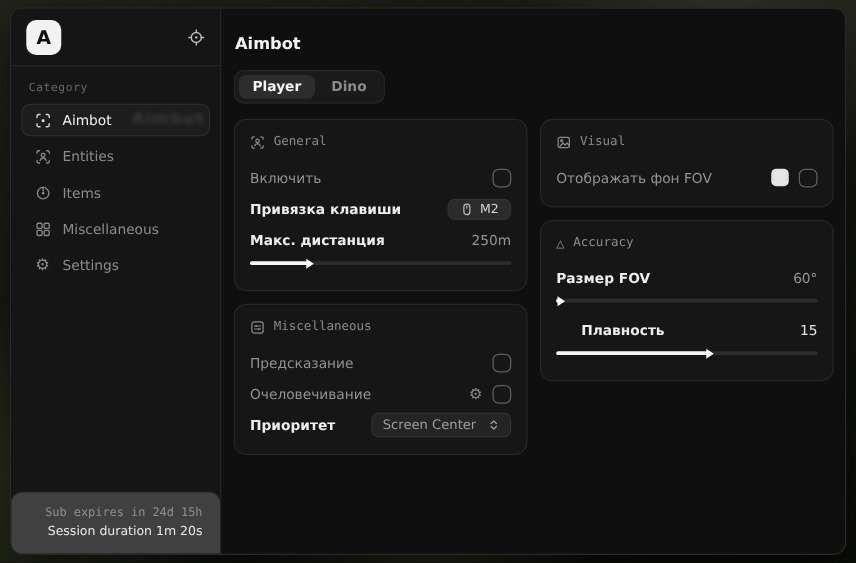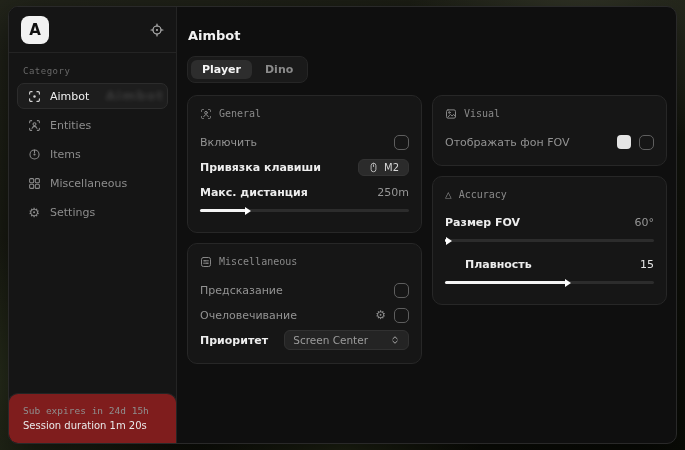--- a/index.html
+++ b/index.html
@@ -33,21 +33,21 @@
     padding:0 9px; color:#8d8d8d; font-size:11px; border:1px solid transparent;
     position:relative; overflow:hidden; cursor:pointer; }
   .nav-item .nv-ico { display:flex; color:#8a8a8a; width:14px; justify-content:center; }
   .nav-item.active { background:#1d1d1d; border-color:#2c2c2c; color:#f0f0f0; }
   .nav-item.active .nv-ico { color:#d4d4d4; }
   .watermark { position:absolute; right:3px; top:4px; font-weight:bold; font-size:13px;
     letter-spacing:1px; color:#ffffff; opacity:.12; filter:blur(2px); pointer-events:none; }
   .gear-glyph { font-size:13px; line-height:1; }
   .side-footer { margin-top:auto; border:1px solid #242424; border-bottom:none;
     border-radius:10px 10px 0 0; margin-left:-1px; margin-right:-1px;
-    padding:11px 14px 12px; display:flex; flex-direction:column; gap:4px; background:#7f1d1d; }
+    padding:11px 14px 12px; display:flex; flex-direction:column; gap:4px; background:#404040;text-align:right; }
   .sub-expires { font-family:"DejaVu Sans Mono","Liberation Mono",monospace; font-size:9.5px; color:#8f8f8f; }
   .session-duration { font-size:10px; font-weight:normal; color:#e9e9e9; }
 
   
   .main { flex:1; padding:21px 11px 0 10px; }
   .page-title { font-size:13px; font-weight:bold; color:#f2f2f2; margin:0 0 13px 1px; }
   .tabs { display:inline-flex; background:#1a1a1a; border:1px solid #262626; border-radius:8px;
     padding:3px; gap:2px; margin-bottom:12px; }
   .tab { padding:3px 11px; border-radius:6px; font-size:11px; color:#8b8b8b; cursor:pointer;font-weight:bold; }
   .tab.active { background:#2d2d2d; color:#f5f5f5; }
@@ -68,21 +68,21 @@
   .lbl.plain-on { color:#ededed; }
   .val { font-size:11px; color:#969696; }
   .val.bright { color:#e4e4e4; }
   .checkbox { width:15px; height:15px; border:1.5px solid #5e5e5e; border-radius:5px;
     background:transparent; cursor:pointer; flex:0 0 15px; }
   .right-group { display:flex; align-items:center; gap:8px; }
   .swatch { width:14px; height:14px; border-radius:4px; cursor:pointer; }
   .keybind { display:flex; align-items:center; gap:5px; background:#2b2b2b; border:1px solid #333;
     border-radius:6px; padding:2px 9px; color:#d6d6d6; font-size:10px; cursor:pointer; }
   .keybind .kb-ico { display:flex; color:#bdbdbd; }
-  .select { display:flex; align-items:center; gap:22px; background:#242424; border:1px solid #313131;
+  .select { display:flex; align-items:center; gap:9px; background:#242424; border:1px solid #313131;
     border-radius:6px; padding:3px 8px; color:#9c9c9c; font-size:10.5px; cursor:pointer; }
   .select .sel-ico { display:flex; color:#a8a8a8; }
   .slider { position:relative; height:3px; background:#2c2c2c; border-radius:2px;
     margin:7px 0 7px; cursor:pointer; }
   .slider-fill { position:absolute; left:0; top:0; bottom:0; background:#f4f4f4; border-radius:2px; }
   .slider-thumb { position:absolute; right:-5px; top:50%; transform:translateY(-50%);
     width:0; height:0; border-top:4px solid transparent; border-bottom:4px solid transparent;
     border-left:6px solid #ffffff; cursor:pointer; }
   .mini-gear { font-size:12px; color:#8a8a8a; line-height:1; cursor:pointer; }
 </style>

